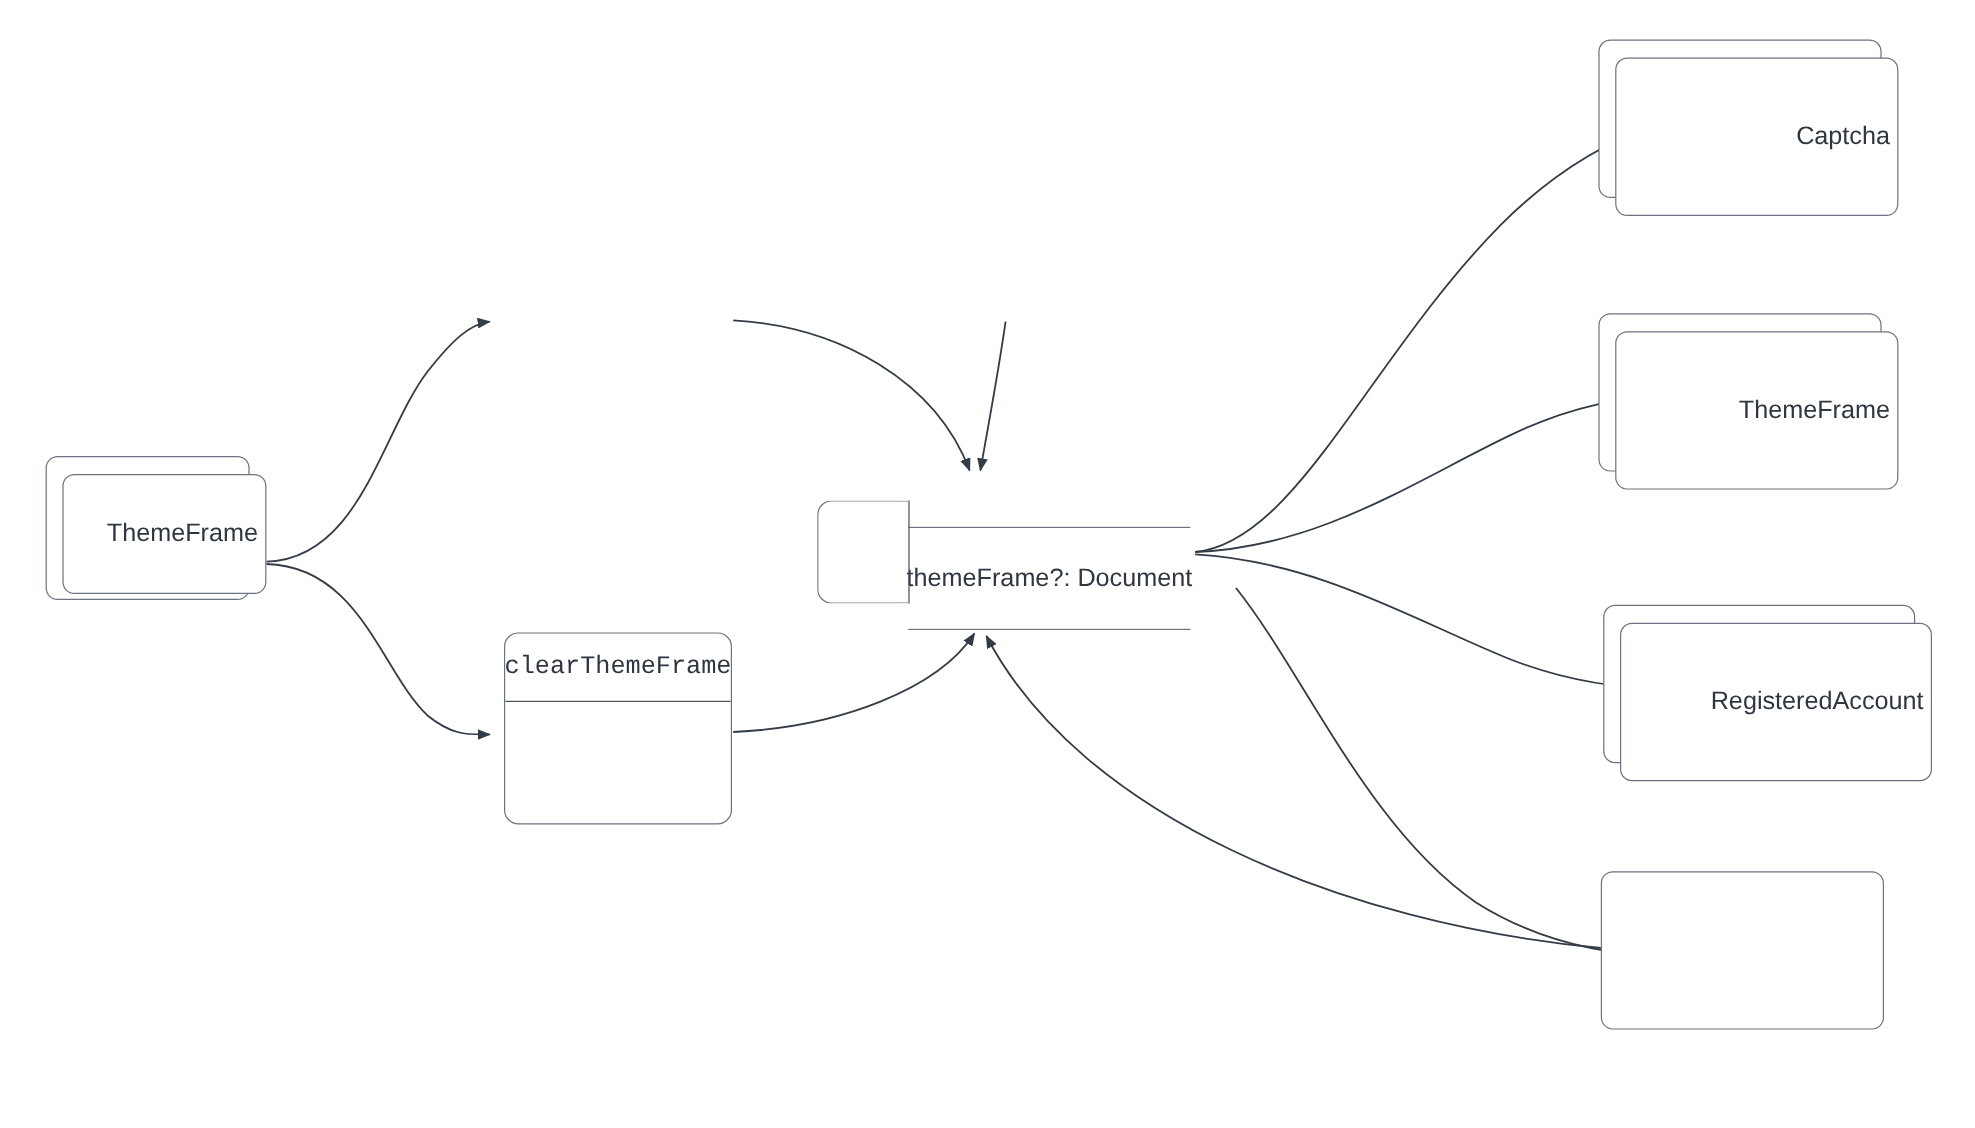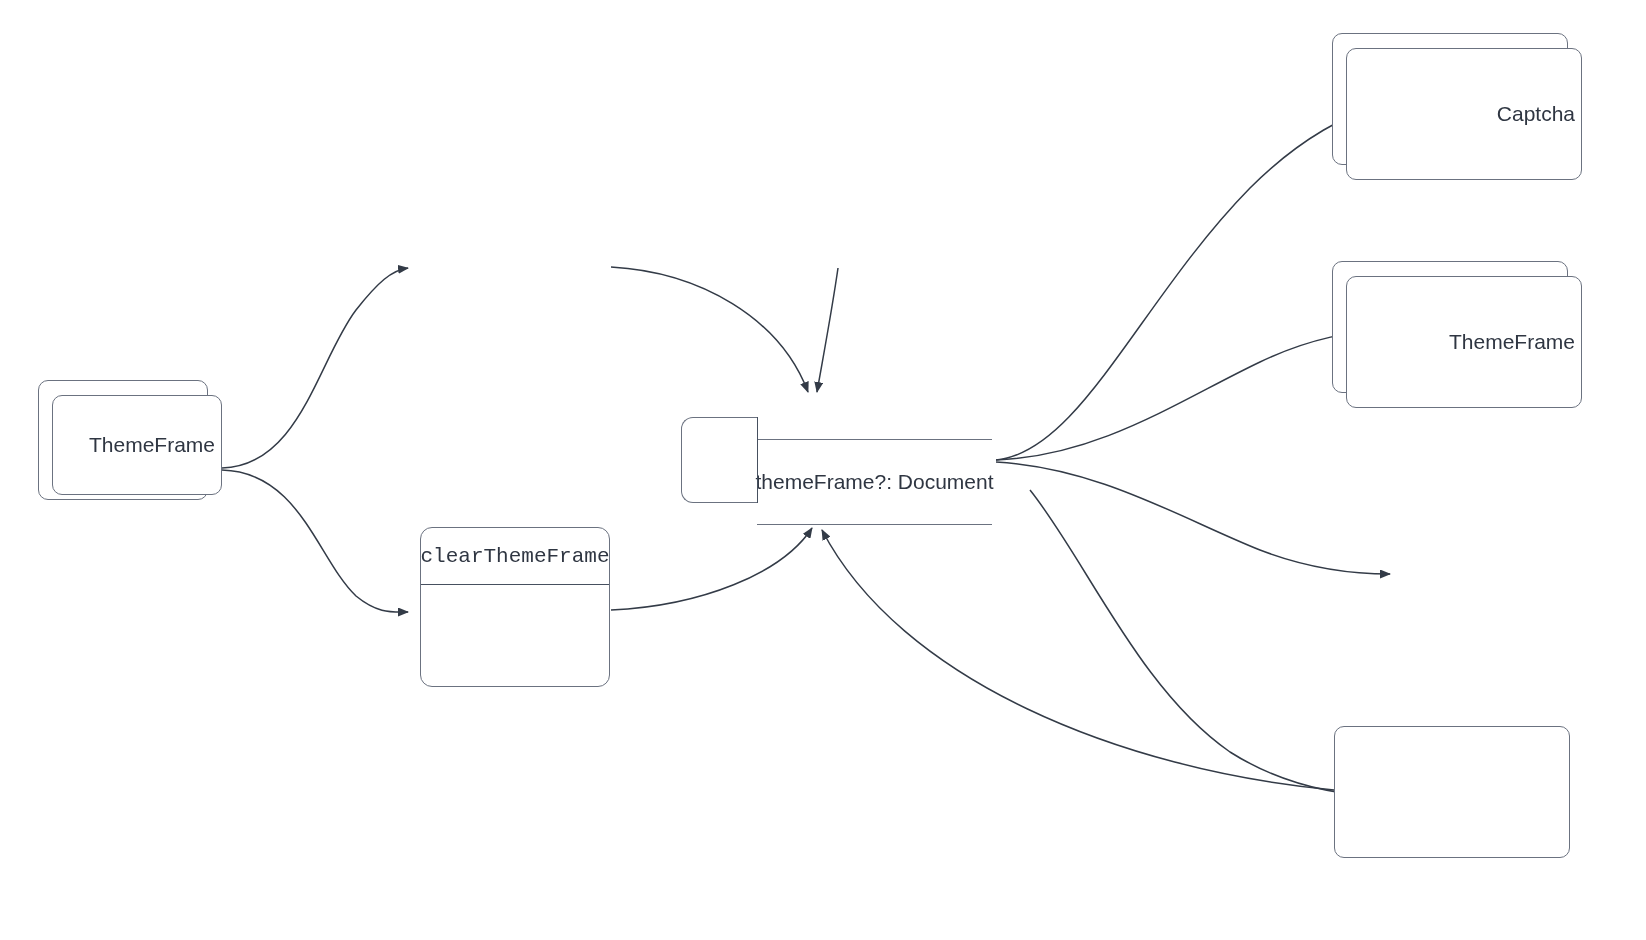--- a/index.html
+++ b/index.html
@@ -209,18 +209,24 @@
     </div>
   </div>
 
   <div class="node" style="left:1332px; top:261px; width:250px; height:147px;">
     <div class="stack-back" style="left:0; top:0; width:236px; height:132px;"></div>
     <div class="stack-front" style="left:14px; top:15px; width:236px; height:132px;">
       <span class="stack-label">ThemeFrame</span>
     </div>
   </div>
 
+  <div class="node" style="left:1336px; top:504px; width:274px; height:147px;">
+    <div class="stack-back" style="left:0; top:0; width:260px; height:132px;"></div>
+    <div class="stack-front" style="left:14px; top:15px; width:260px; height:132px;">
+      <span class="stack-label">RegisteredAccount</span>
+    </div>
+  </div>
 
   <div class="node" style="left:1334px; top:726px; width:250px; height:147px;">
     <div class="stack-back" style="left:0; top:0; width:236px; height:132px;"></div>
   </div>
 
 </div>
 
 </body></html>

